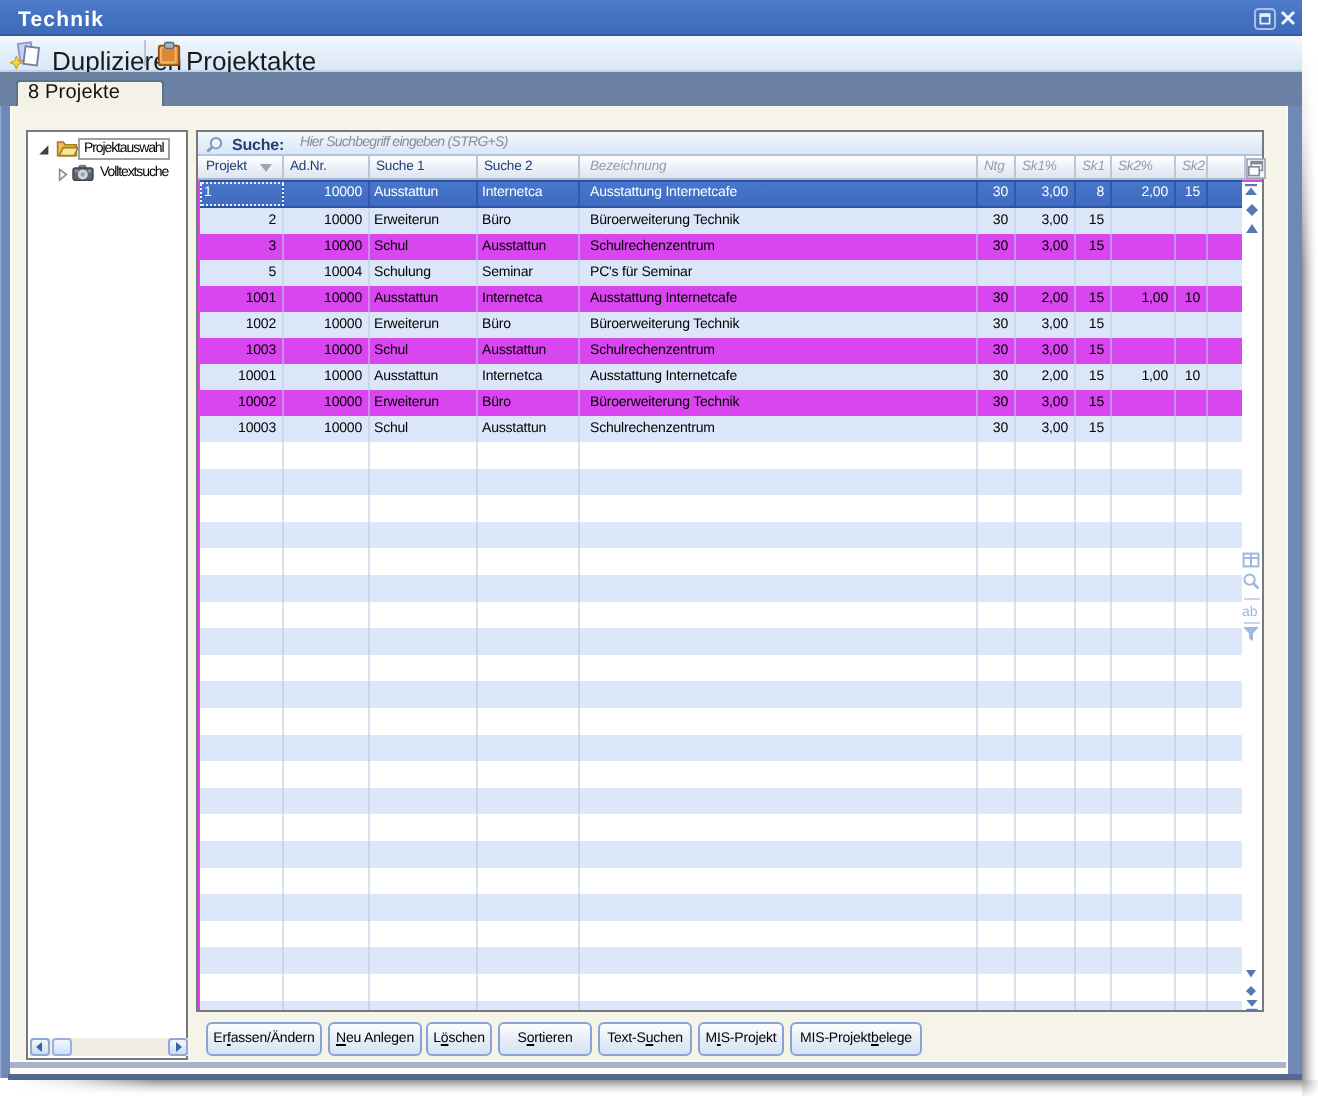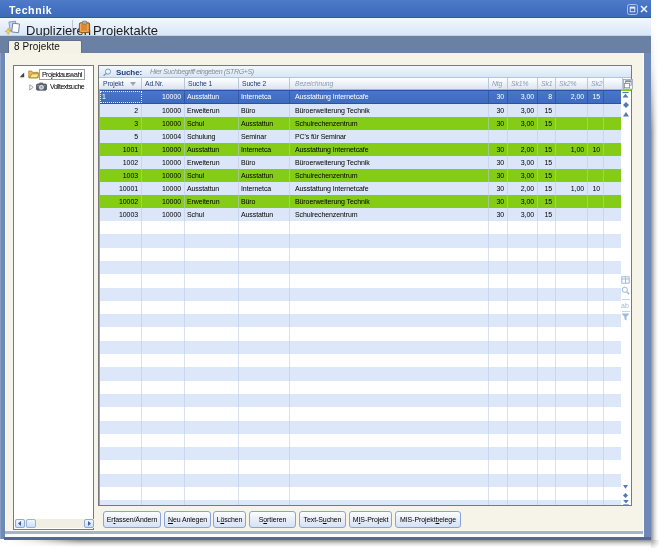--- a/index.html
+++ b/index.html
@@ -33,21 +33,21 @@
 #tree { position:absolute; left:13px; top:65px; width:81px; height:465px; background:#fff; border:1px solid #77797c; }
 #tree .row1 { position:absolute; left:0; top:4px; width:100%; height:12px; }
 #tree .row2 { position:absolute; left:0; top:17px; width:100%; height:12px; }
 .titem { font-size:7px; color:#000; letter-spacing:-0.55px; white-space:nowrap; }
 #tfocus { position:absolute; left:25px; top:-1px; padding:1px 2px; border:1px solid #9aa0a8; background:#fff; }
 
 #tscroll { position:absolute; left:1px; bottom:1px; width:79px; height:9px; background:#f1eee3; }
 .sbtn { position:absolute; top:0; width:10px; height:9px; background:linear-gradient(#f2f7fd,#cdddf3); border:1px solid #8fa8d4; border-radius:2px; }
 #tthumb { position:absolute; left:11px; top:0; width:10px; height:9px; background:linear-gradient(#f2f7fd,#cde0f8); border:1px solid #98b2dc; border-radius:2px; }
 
-#grid { position:absolute; left:98px; top:65px; width:534px; height:441px; background:#84cc16; border:1px solid #77797c; }
+#grid { position:absolute; left:98px; top:65px; width:534px; height:441px; background:#d946ef; border:1px solid #77797c; }
 #gsearch { position:absolute; left:0; top:0; width:532px; height:12px;
   background:linear-gradient(#f2f8fd,#d8e6f7); border-bottom:1px solid #b3c5dc; }
 #gsearch .s1 { position:absolute; left:17px; top:2px; font-size:8px; font-weight:bold; color:#25406e; letter-spacing:-0.1px; }
 #gsearch .s2 { position:absolute; left:51px; top:2px; font-size:7px; font-style:italic; color:#888d96; letter-spacing:-0.35px; }
 #ghead { position:absolute; left:0; top:12px; width:532px; height:12px;
   background:linear-gradient(#ffffff,#eef2f8 50%,#dde5f0); border-bottom:1px solid #a8b6ca; }
 #ghead .hc { position:absolute; top:0; height:11px; font-size:6.8px; letter-spacing:-0.1px; color:#1e3c78; line-height:11px;
   padding-left:3px; border-right:1px solid #bac7da; white-space:nowrap; overflow:hidden; }
 #ghead .hg { color:#8e9cb8; font-style:italic; }
 #hicon { position:absolute; left:523px; top:0; width:9px; height:12px; border-left:1px solid #bac7da; }

